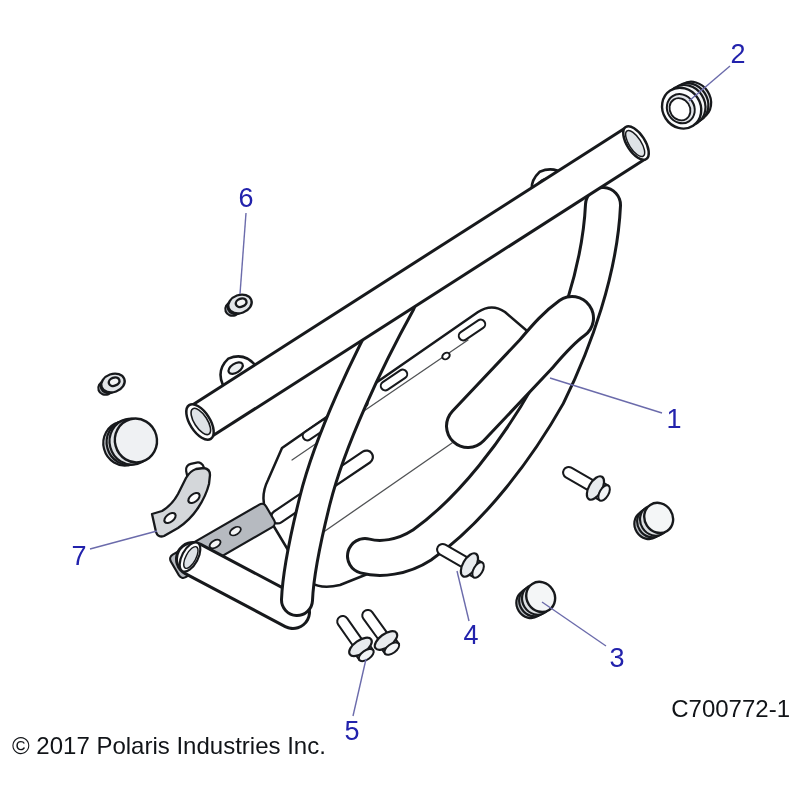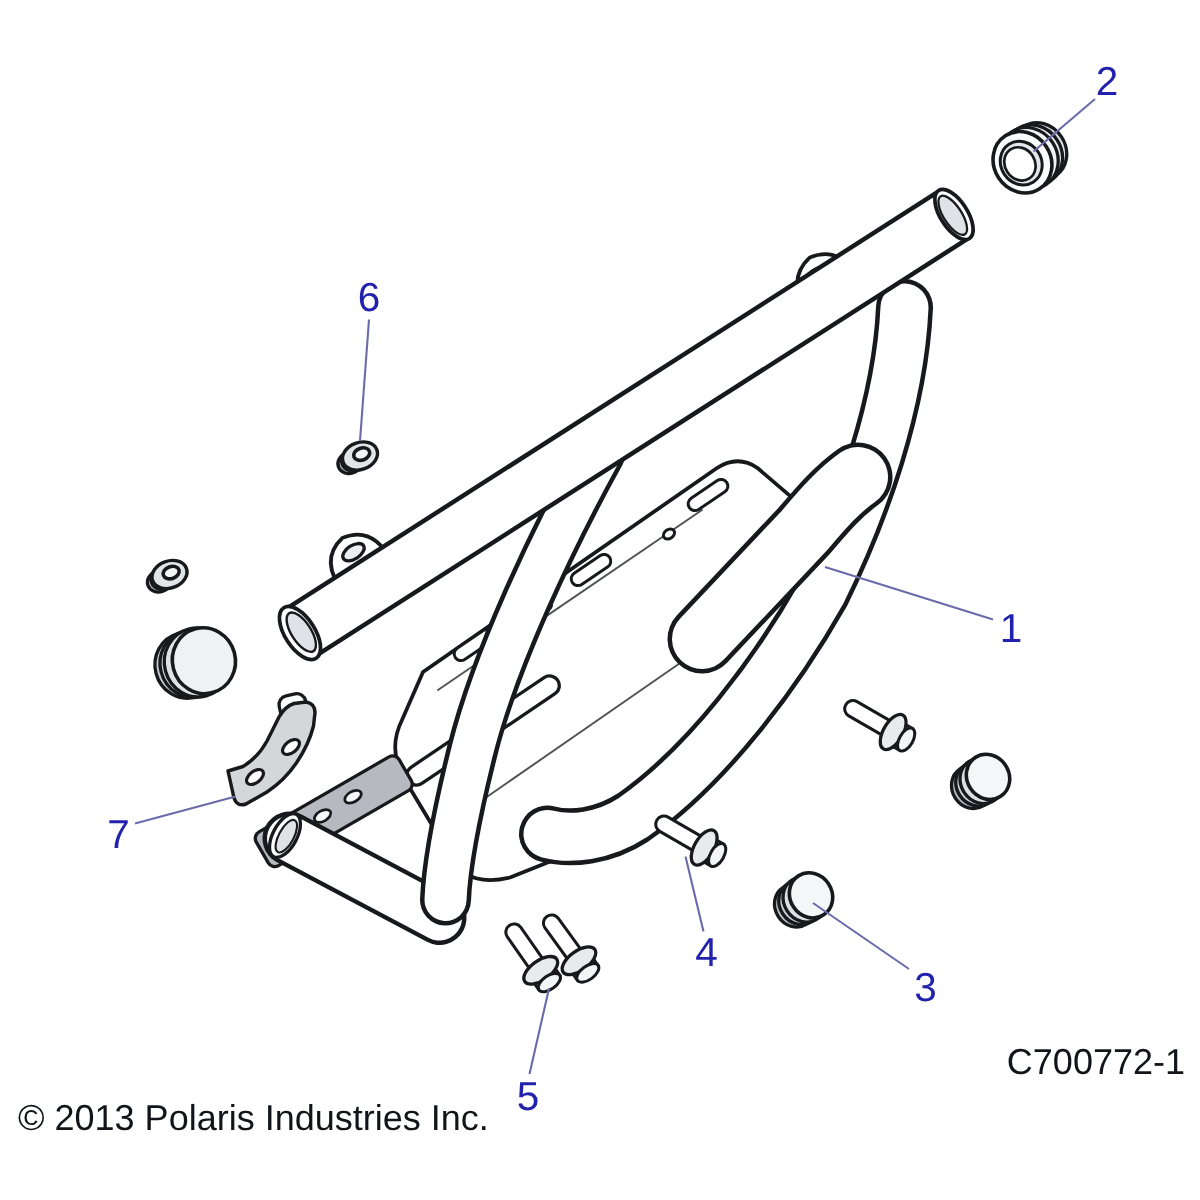--- a/index.html
+++ b/index.html
@@ -186,15 +186,15 @@
     <text class="callout-num" x="674" y="428">1</text>
     <text class="callout-num" x="738" y="63">2</text>
     <text class="callout-num" x="617" y="667">3</text>
     <text class="callout-num" x="471" y="644">4</text>
     <text class="callout-num" x="352" y="740">5</text>
     <text class="callout-num" x="246" y="207">6</text>
     <text class="callout-num" x="79" y="565">7</text>
   </g>
 </svg>
 
-  <div class="footer-text" id="copyright">© 2013 Polaris Industries Inc.</div>
+  <div class="footer-text" id="copyright">© 2017 Polaris Industries Inc.</div>
   <div class="footer-text" id="drawno">C700772-1</div>
 </div>
 
 </body></html>

